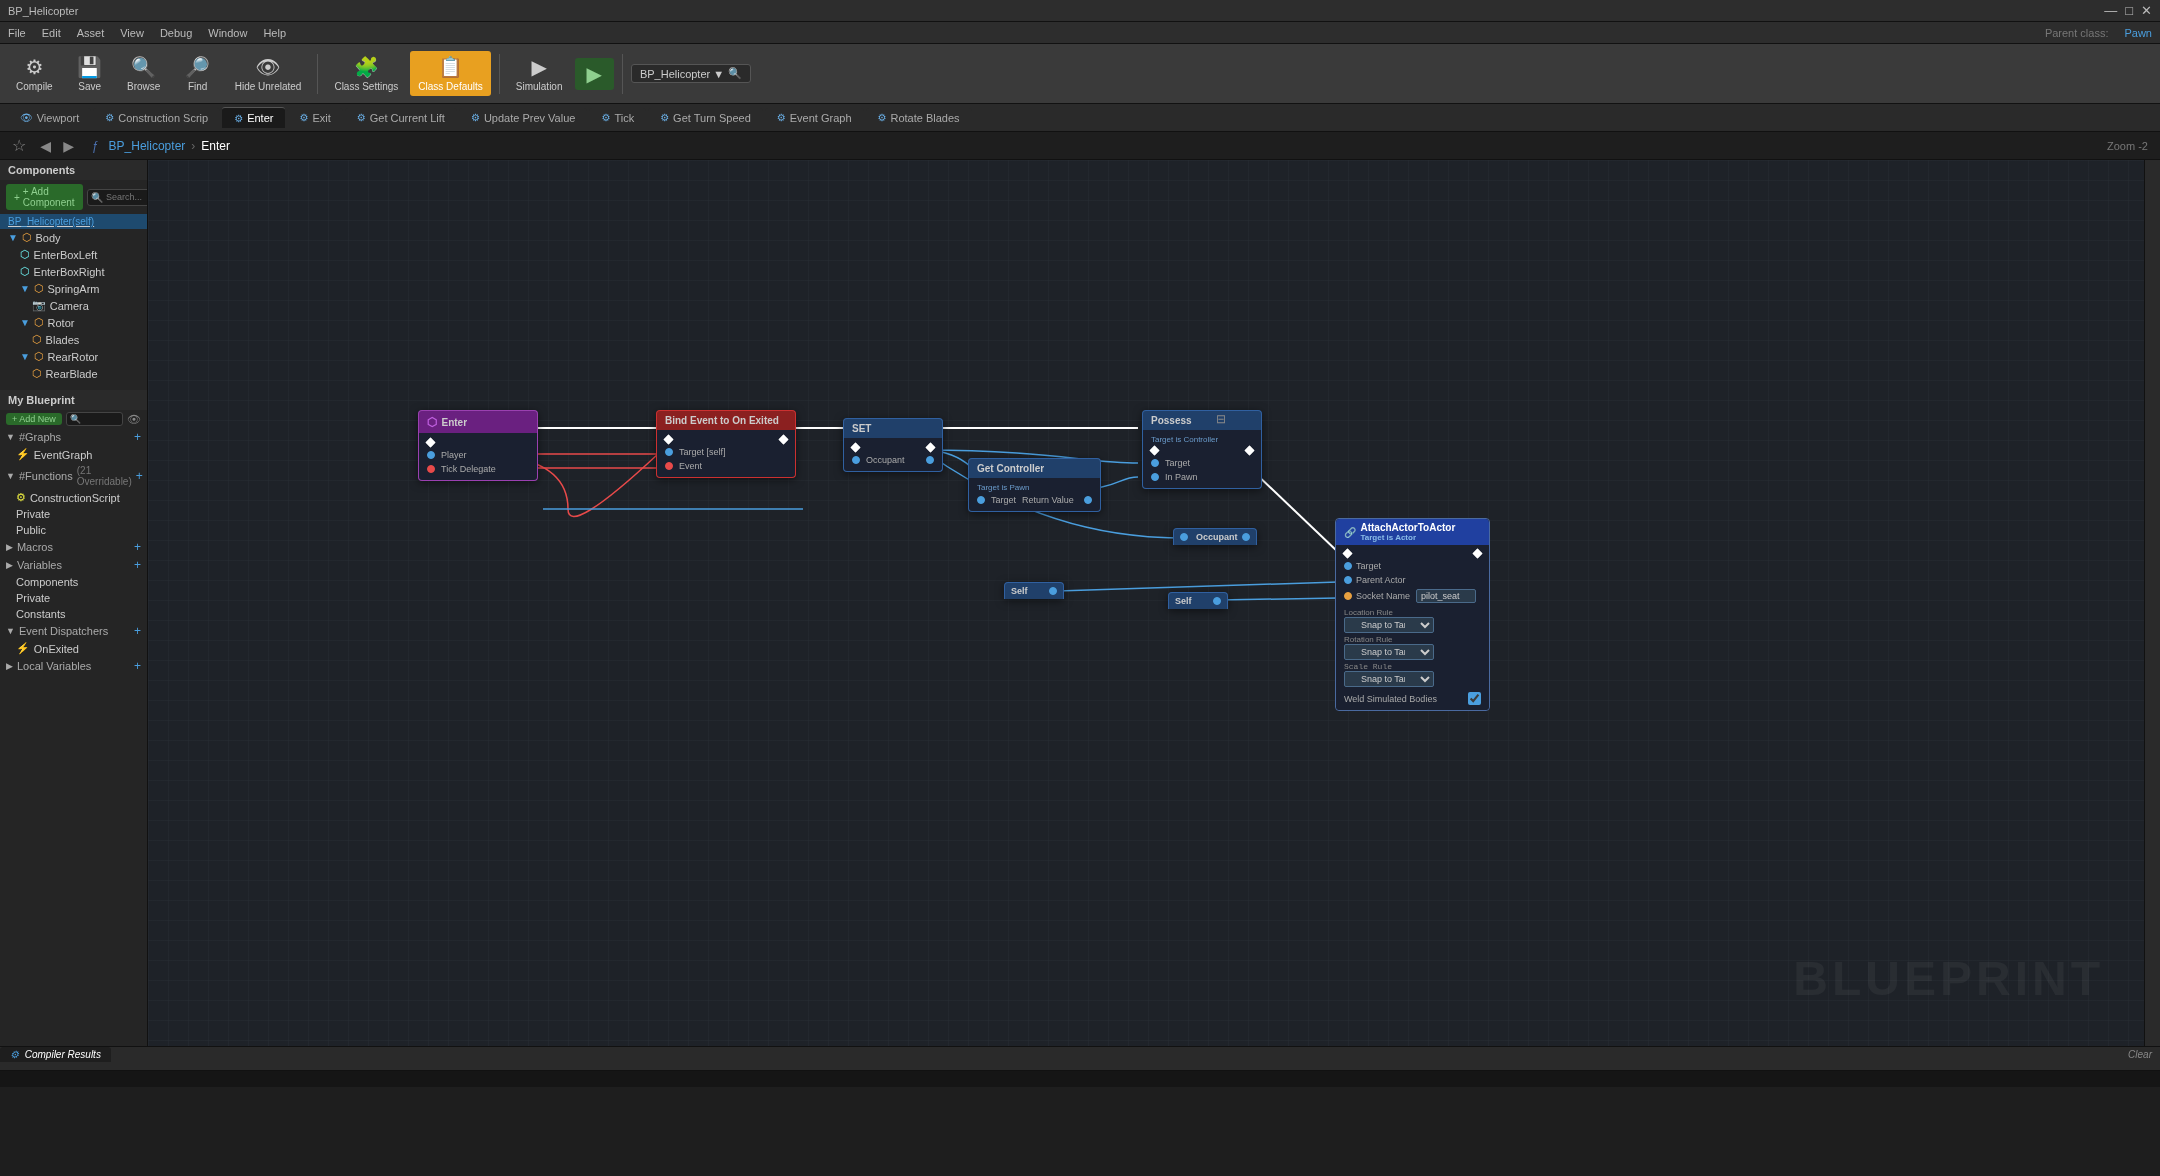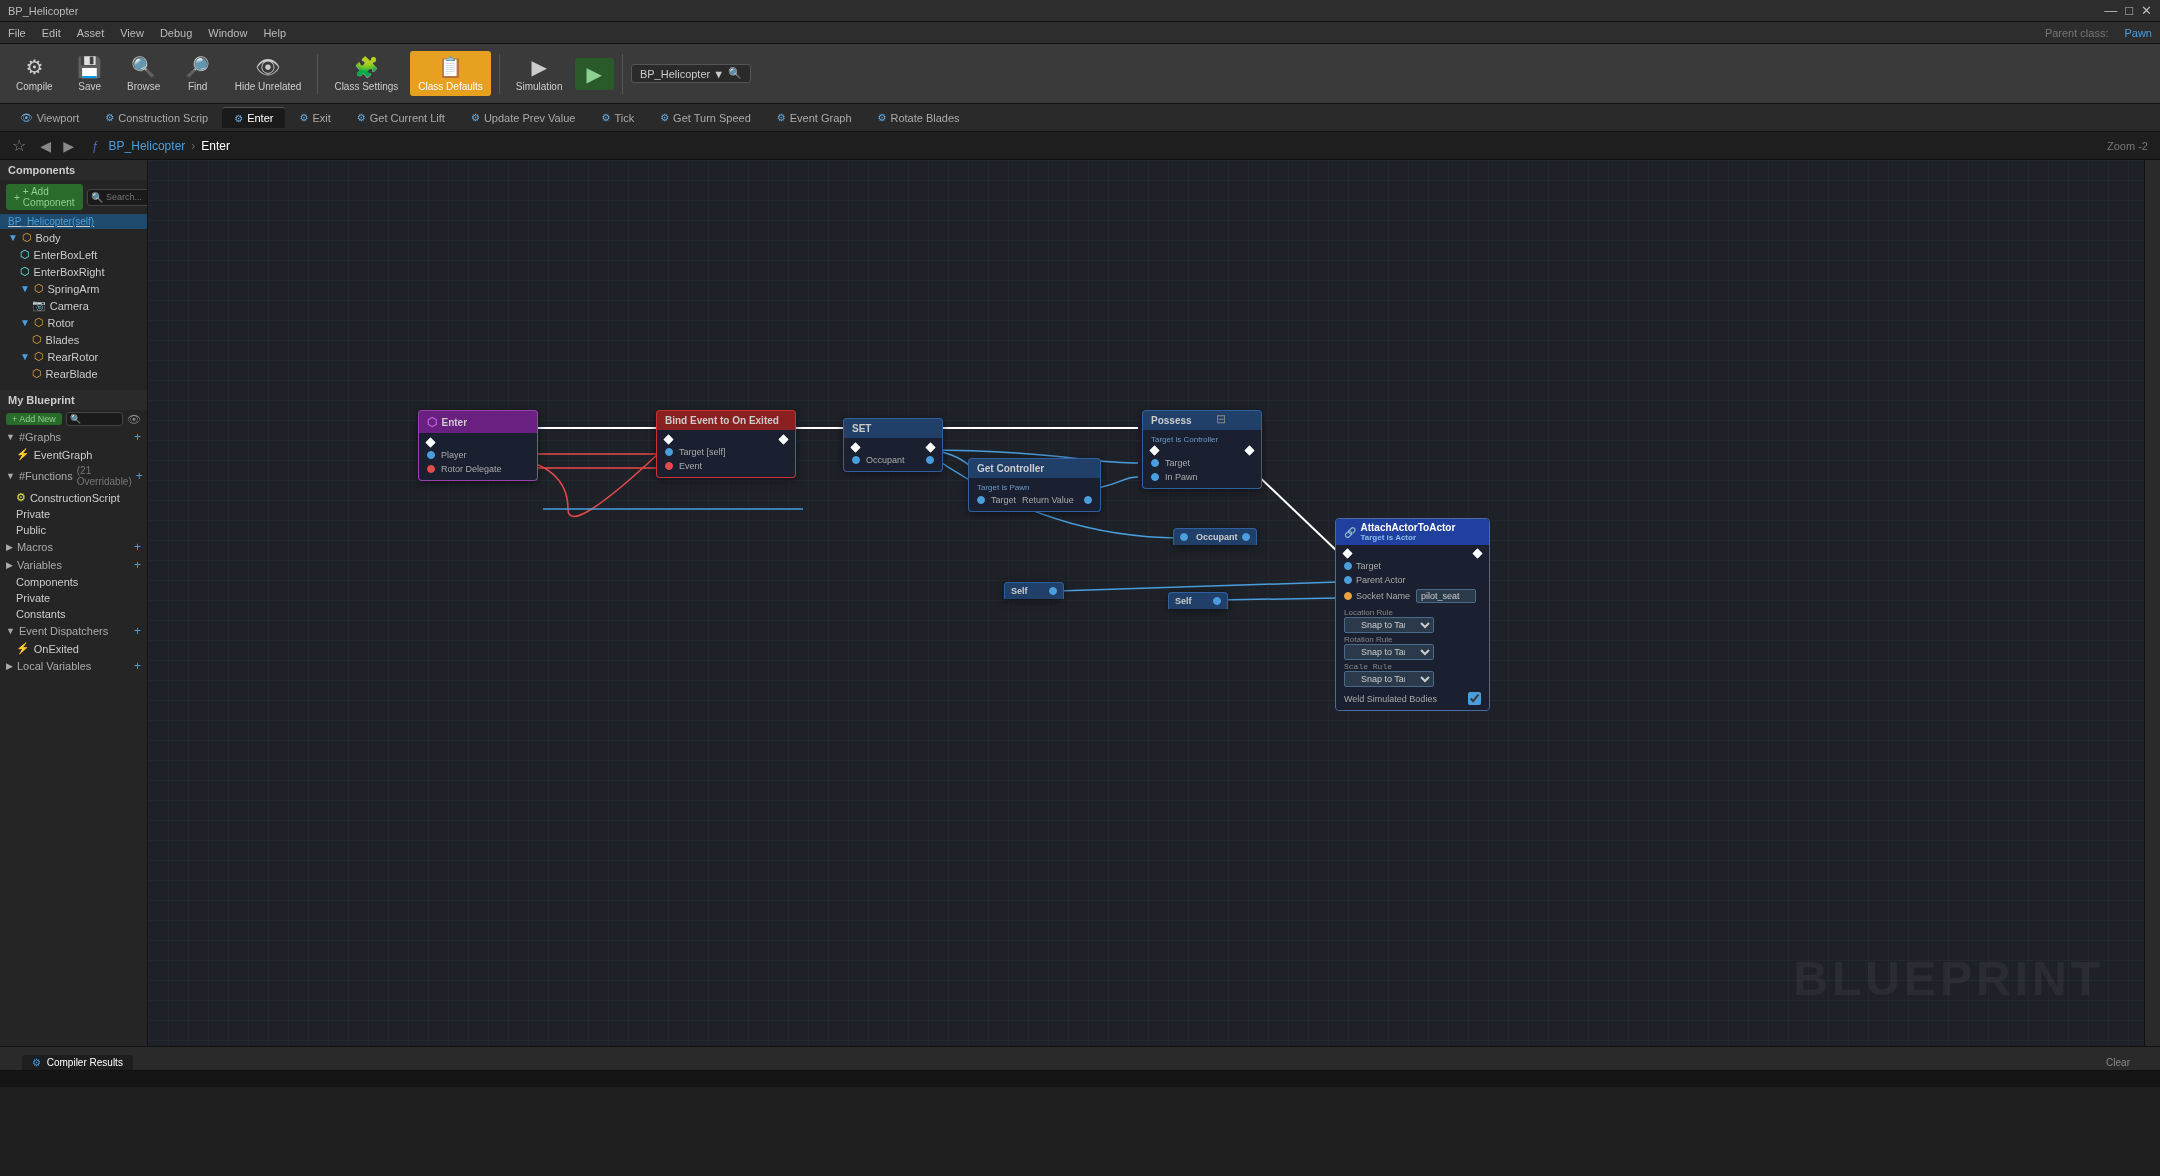--- a/index.html
+++ b/index.html
@@ -325,26 +325,27 @@
       height: 130px;
       background: #1e1e1e;
       border-top: 1px solid #111;
       position: absolute;
       bottom: 0;
       left: 0;
       right: 0;
     }
     .bottom-tab-bar {
       display: flex;
-      align-items: flex-end;
+      align-items: flex-start;
       height: 24px;
       background: #2a2a2a;
-      padding: 0 22px;
+      padding: 0 0;
       gap: 4px;
       border-bottom: 1px solid #111;
+      font-style: italic;
     }
     .bottom-tab {
       padding: 2px 10px;
       font-size: 10px;
       cursor: pointer;
       color: #aaa;
       border-radius: 3px 3px 0 0;
     }
     .bottom-tab.active { background: #1e1e1e; color: #fff; }
 
@@ -656,21 +657,21 @@
       <div class="node-body">
         <div class="node-pin">
           <div class="pin-dot exec white"></div>
         </div>
         <div class="node-pin">
           <div class="pin-dot blue"></div>
           <span>Player</span>
         </div>
         <div class="node-pin">
           <div class="pin-dot red"></div>
-          <span>Rotor Delegate</span>
+          <span>Tick Delegate</span>
         </div>
       </div>
     </div>
 
     <div class="bp-node node-red" style="left: 508px; top: 250px; min-width: 140px;">
       <div class="node-header">
         <span>Bind Event to On Exited</span>
       </div>
       <div class="node-body">
         <div class="node-pin">

